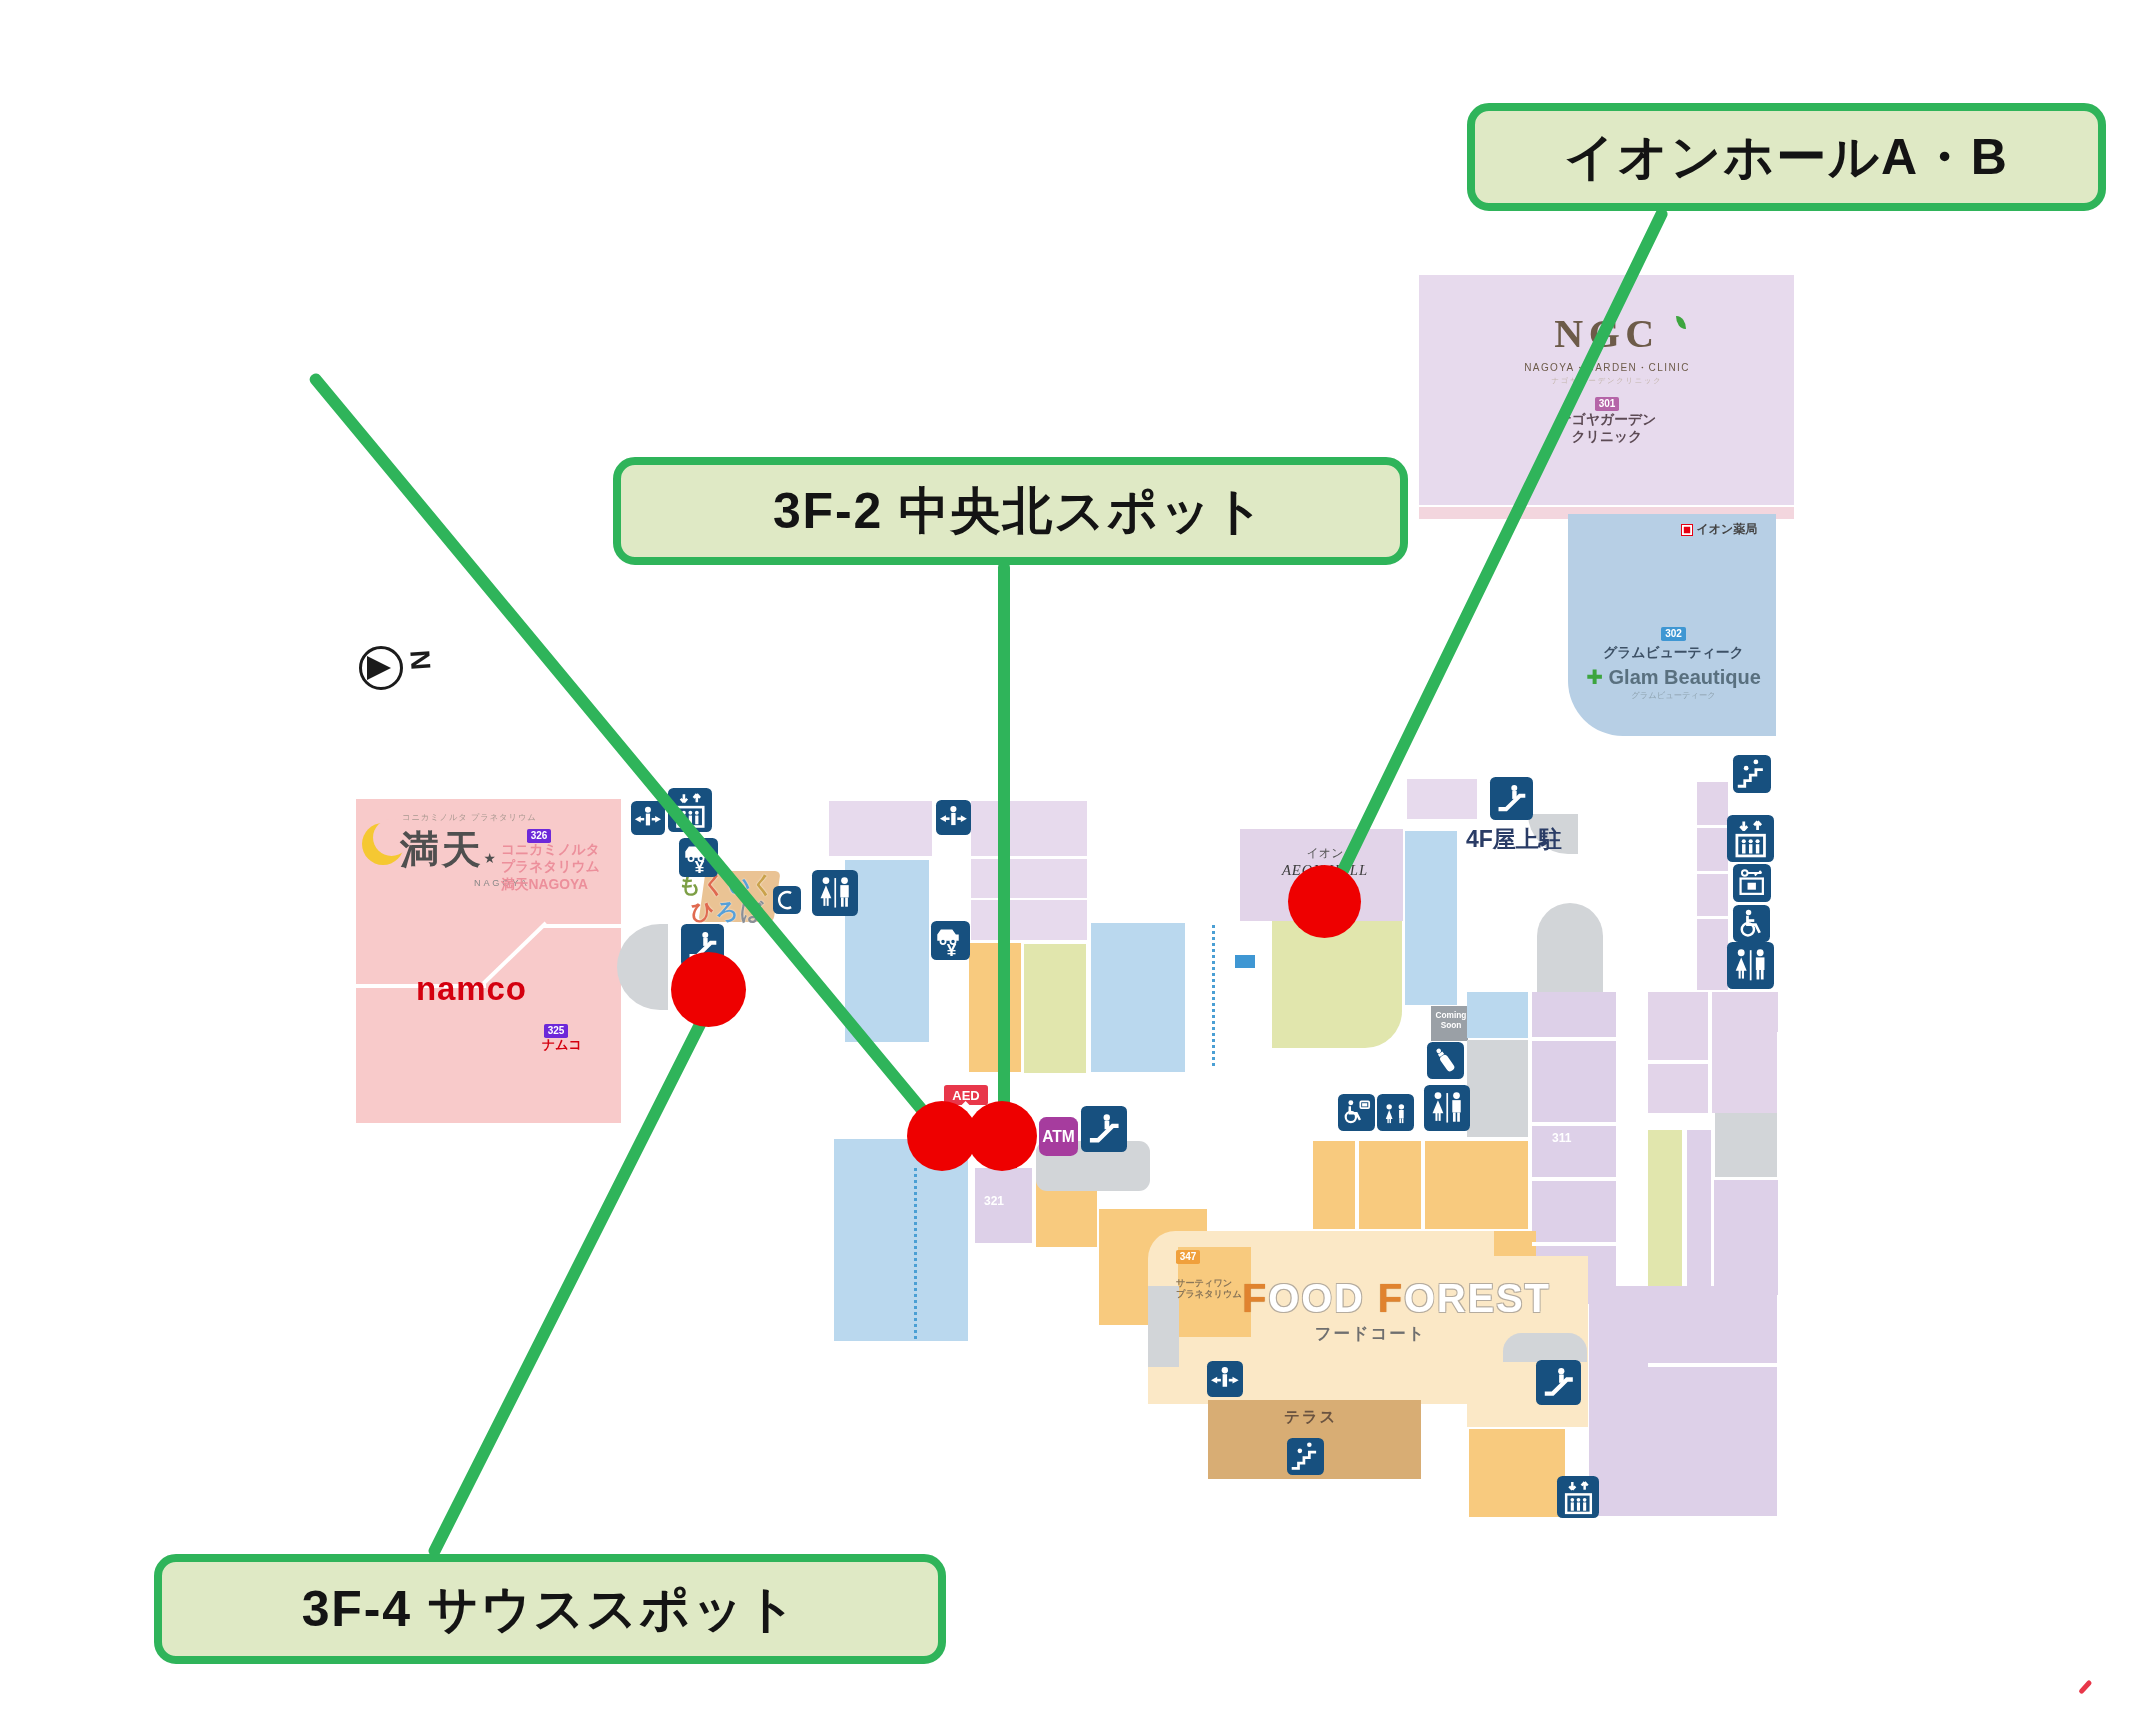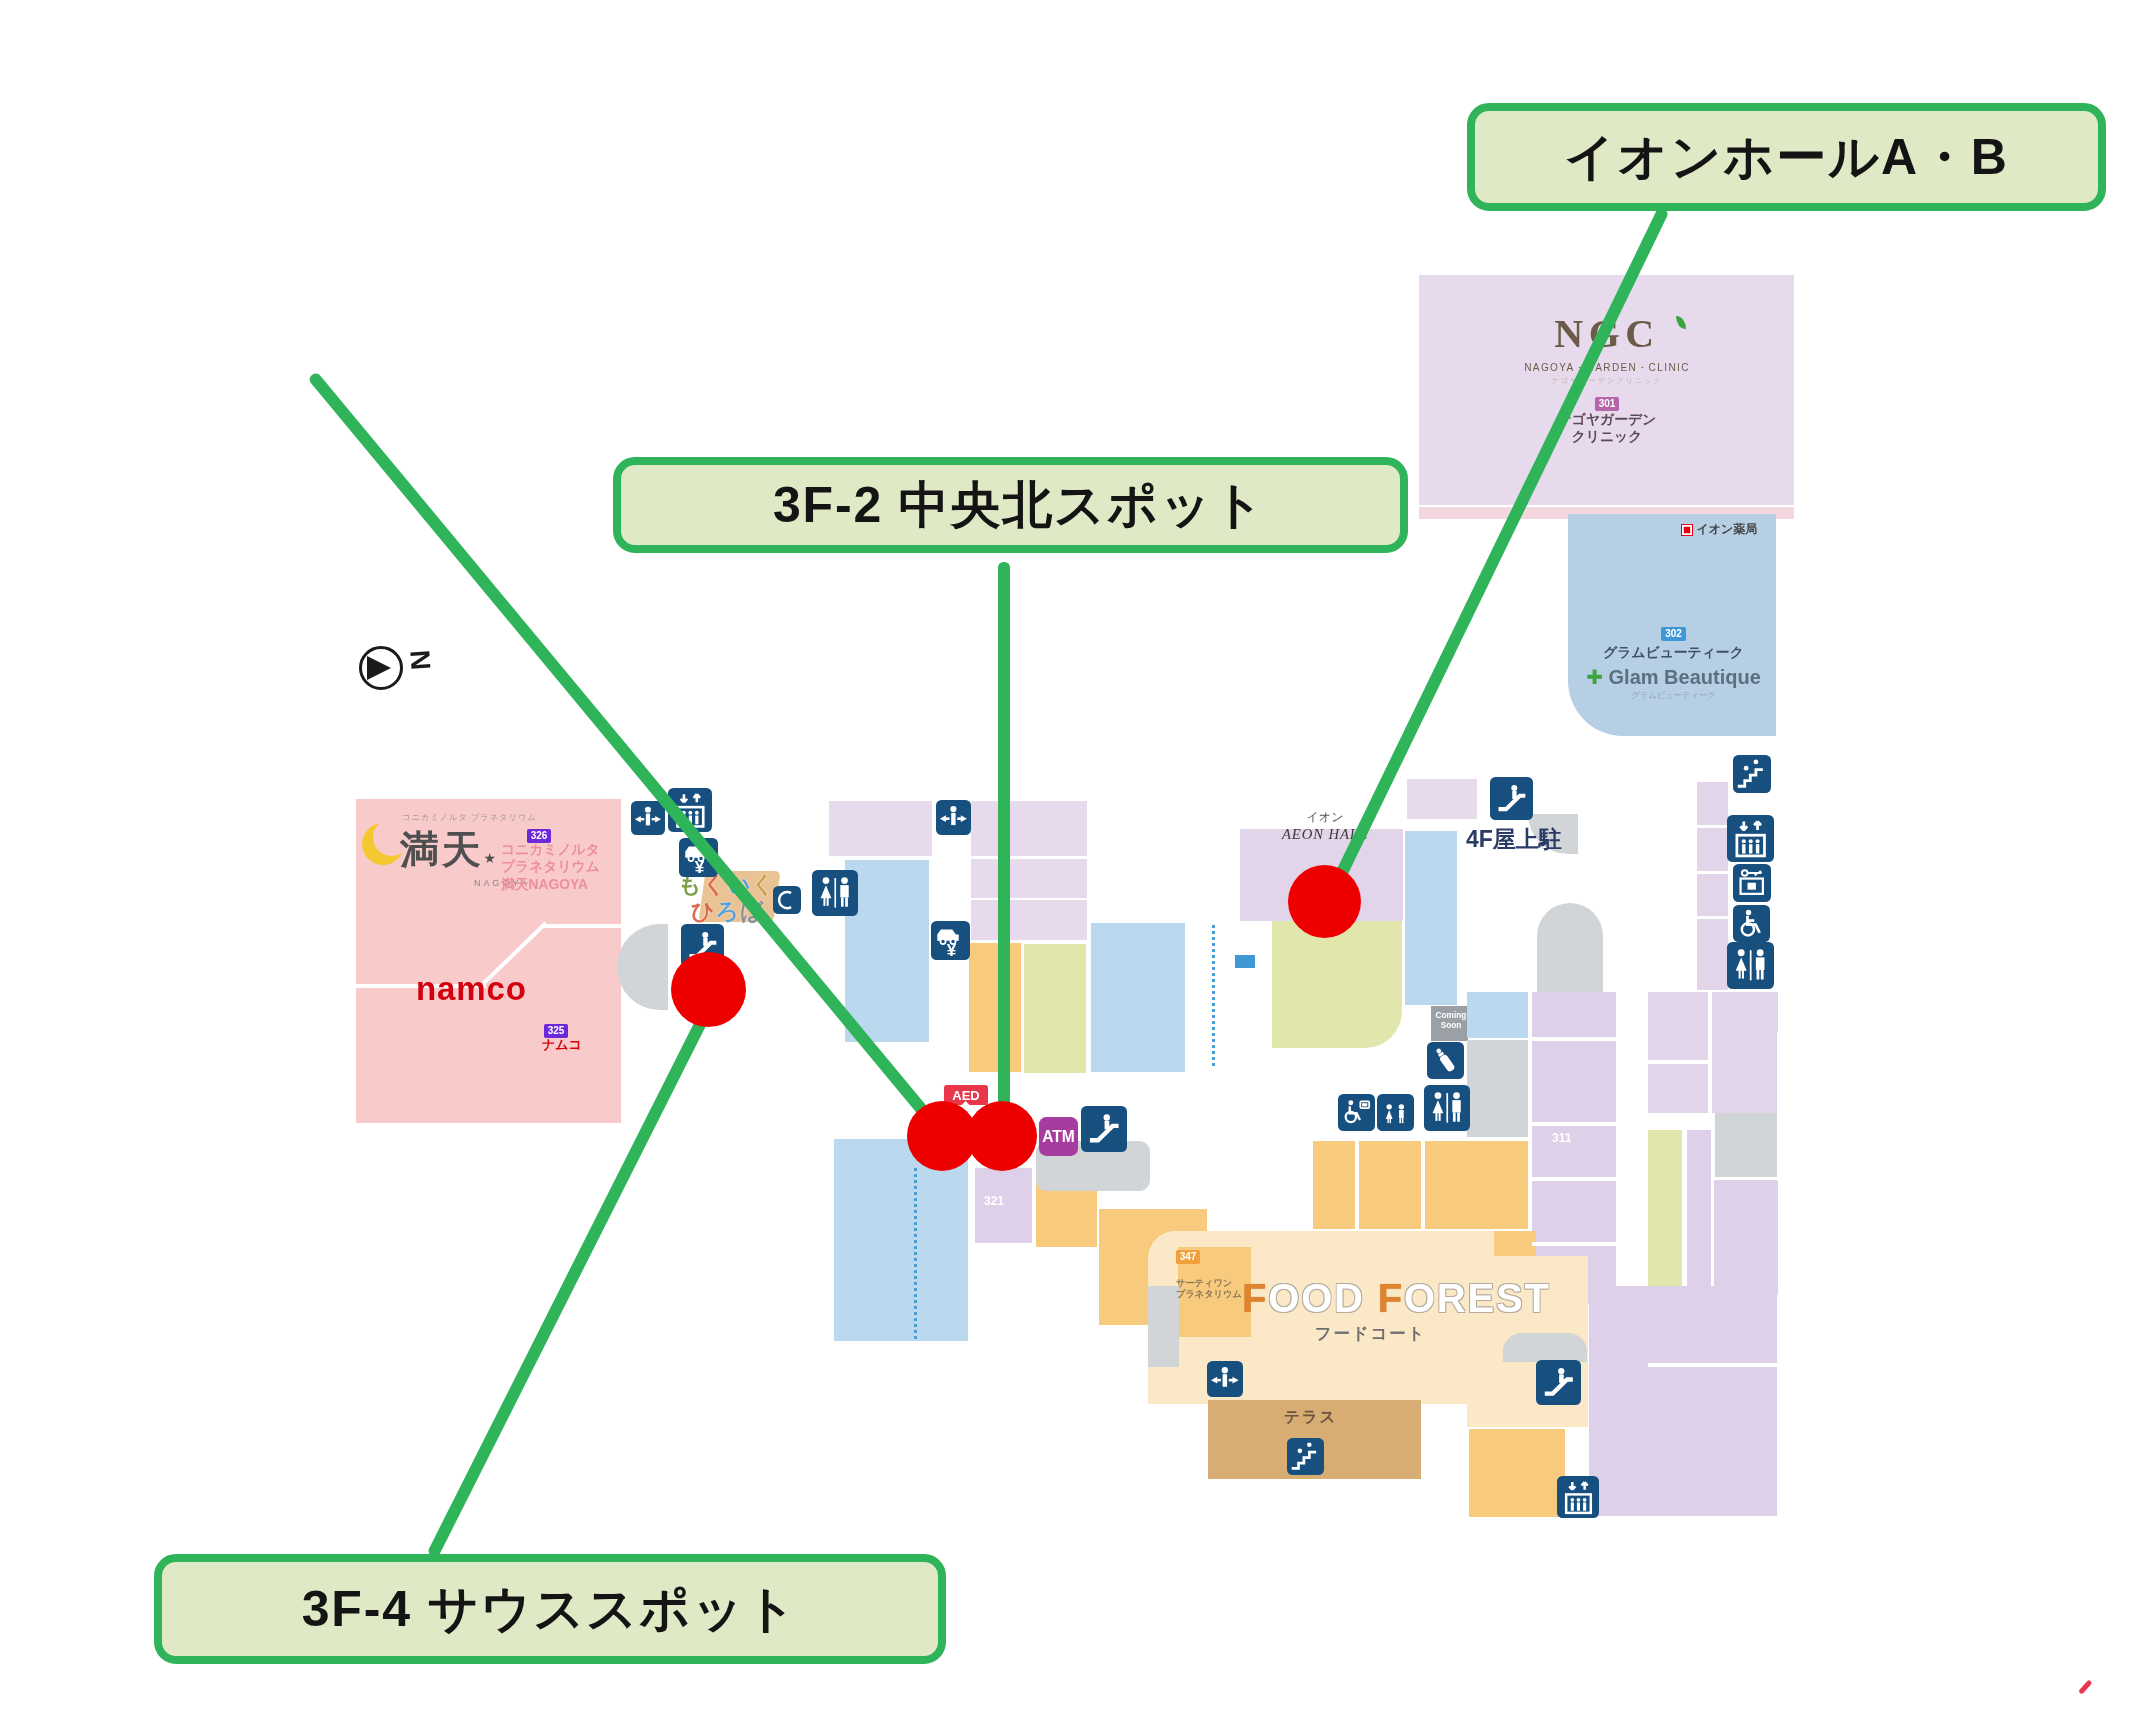--- a/index.html
+++ b/index.html
@@ -23,21 +23,21 @@
   .aed{position:absolute;left:944px;top:1085px;width:44px;height:20px;background:#e8374a;border-radius:2.8px;
        color:#fff;font-size:13px;font-weight:800;display:flex;align-items:center;justify-content:center;z-index:4;}
   .aed::after{content:"";position:absolute;left:16.5px;top:18.4px;width:9.2px;height:9.2px;background:#fff;transform:rotate(45deg);}
 
   
   .callout{position:absolute;background:#dfe9c5;border:8.3px solid #2fb45a;border-radius:22px;
            display:flex;align-items:center;justify-content:center;font-size:50px;font-weight:bold;
            color:#141414;letter-spacing:1.8px;z-index:10;white-space:nowrap;}
   #callout-hall{left:1467px;top:103px;width:639px;height:108px;justify-content:center;}
   #callout-3f3{left:83px;top:270px;width:648px;height:108px;}
-  #callout-3f2{left:613px;top:457px;width:795px;height:96px;padding-left:18px;}
+  #callout-3f2{left:613px;top:457px;width:795px;height:108px;padding-left:18px;}
   #callout-3f4{left:154px;top:1554px;width:792px;height:110px;}
 
   
   .grp{position:absolute;z-index:2;}
   .tc{text-align:center;}
   .ubadge{display:inline-block;font-size:10px;font-weight:bold;color:#fff;line-height:13.8px;
           padding:0 3.7px;border-radius:1.8px;}
   .b-red{background:#6d28d9}.b-blue{background:#3f97d3}.b-purple{background:#b565a8}.b-orange{background:#f0a03c}
 
   .ngc-logo{font-family:"Liberation Serif","DejaVu Serif",serif;font-size:40px;letter-spacing:5.5px;color:#6d5b49;font-weight:bold;}
@@ -59,21 +59,21 @@
   .manten-tiny{position:absolute;left:402px;top:812px;font-size:8.3px;color:#a89890;letter-spacing:0.9px;z-index:3;}
   .manten-logo{position:absolute;left:400px;top:823px;font-size:39px;font-weight:bold;color:#4f4f4f;letter-spacing:2.8px;z-index:3;}
   .manten-star{font-size:13.8px;color:#4f4f4f;}
   .manten-nagoya{position:absolute;left:474px;top:878px;font-size:9.2px;color:#888;letter-spacing:2.8px;z-index:3;}
   .manten-badge{position:absolute;left:527px;top:826px;z-index:3;}
   .manten-lines{position:absolute;left:501px;top:841px;font-size:13.8px;font-weight:bold;color:#ec8f9b;line-height:17.4px;z-index:3;}
   .namco-logo{position:absolute;left:416px;top:970px;font-size:33px;font-weight:900;color:#d4000f;letter-spacing:0.9px;z-index:3;}
   .namco-badge{position:absolute;left:544px;top:1021px;z-index:3;}
   .namco-kana{position:absolute;left:542px;top:1036px;font-size:13px;font-weight:bold;color:#d4000f;z-index:3;}
 
-  .hall-grp{left:1256px;top:809px;width:138px;z-index:2;}
+  .hall-grp{left:1256px;top:845px;width:138px;z-index:2;}
   .hall-l1{font-size:12px;color:#555;}
   .hall-l2{font-family:"Liberation Serif","DejaVu Serif",serif;font-style:italic;font-size:14.7px;color:#3a3a3a;letter-spacing:0.9px;}
 
   .parking-lbl{left:1466px;top:824px;font-size:23px;font-weight:bold;color:#2a3c66;z-index:3;}
   .unit-lbl{font-size:12px;font-weight:bold;color:#fff;z-index:2;}
   .terrace-lbl{left:1284px;top:1407px;font-size:15.6px;font-weight:bold;color:#6a5340;letter-spacing:1.8px;z-index:2;}
   .coming-lbl{left:1431px;top:1010px;width:40px;font-size:8.3px;font-weight:bold;color:#fff;text-align:center;line-height:10px;z-index:2;}
 
   .ff-grp{left:1242px;top:1276px;width:257px;z-index:2;}
   .ff-line{font-size:40px;font-weight:800;letter-spacing:1.8px;white-space:nowrap;}

